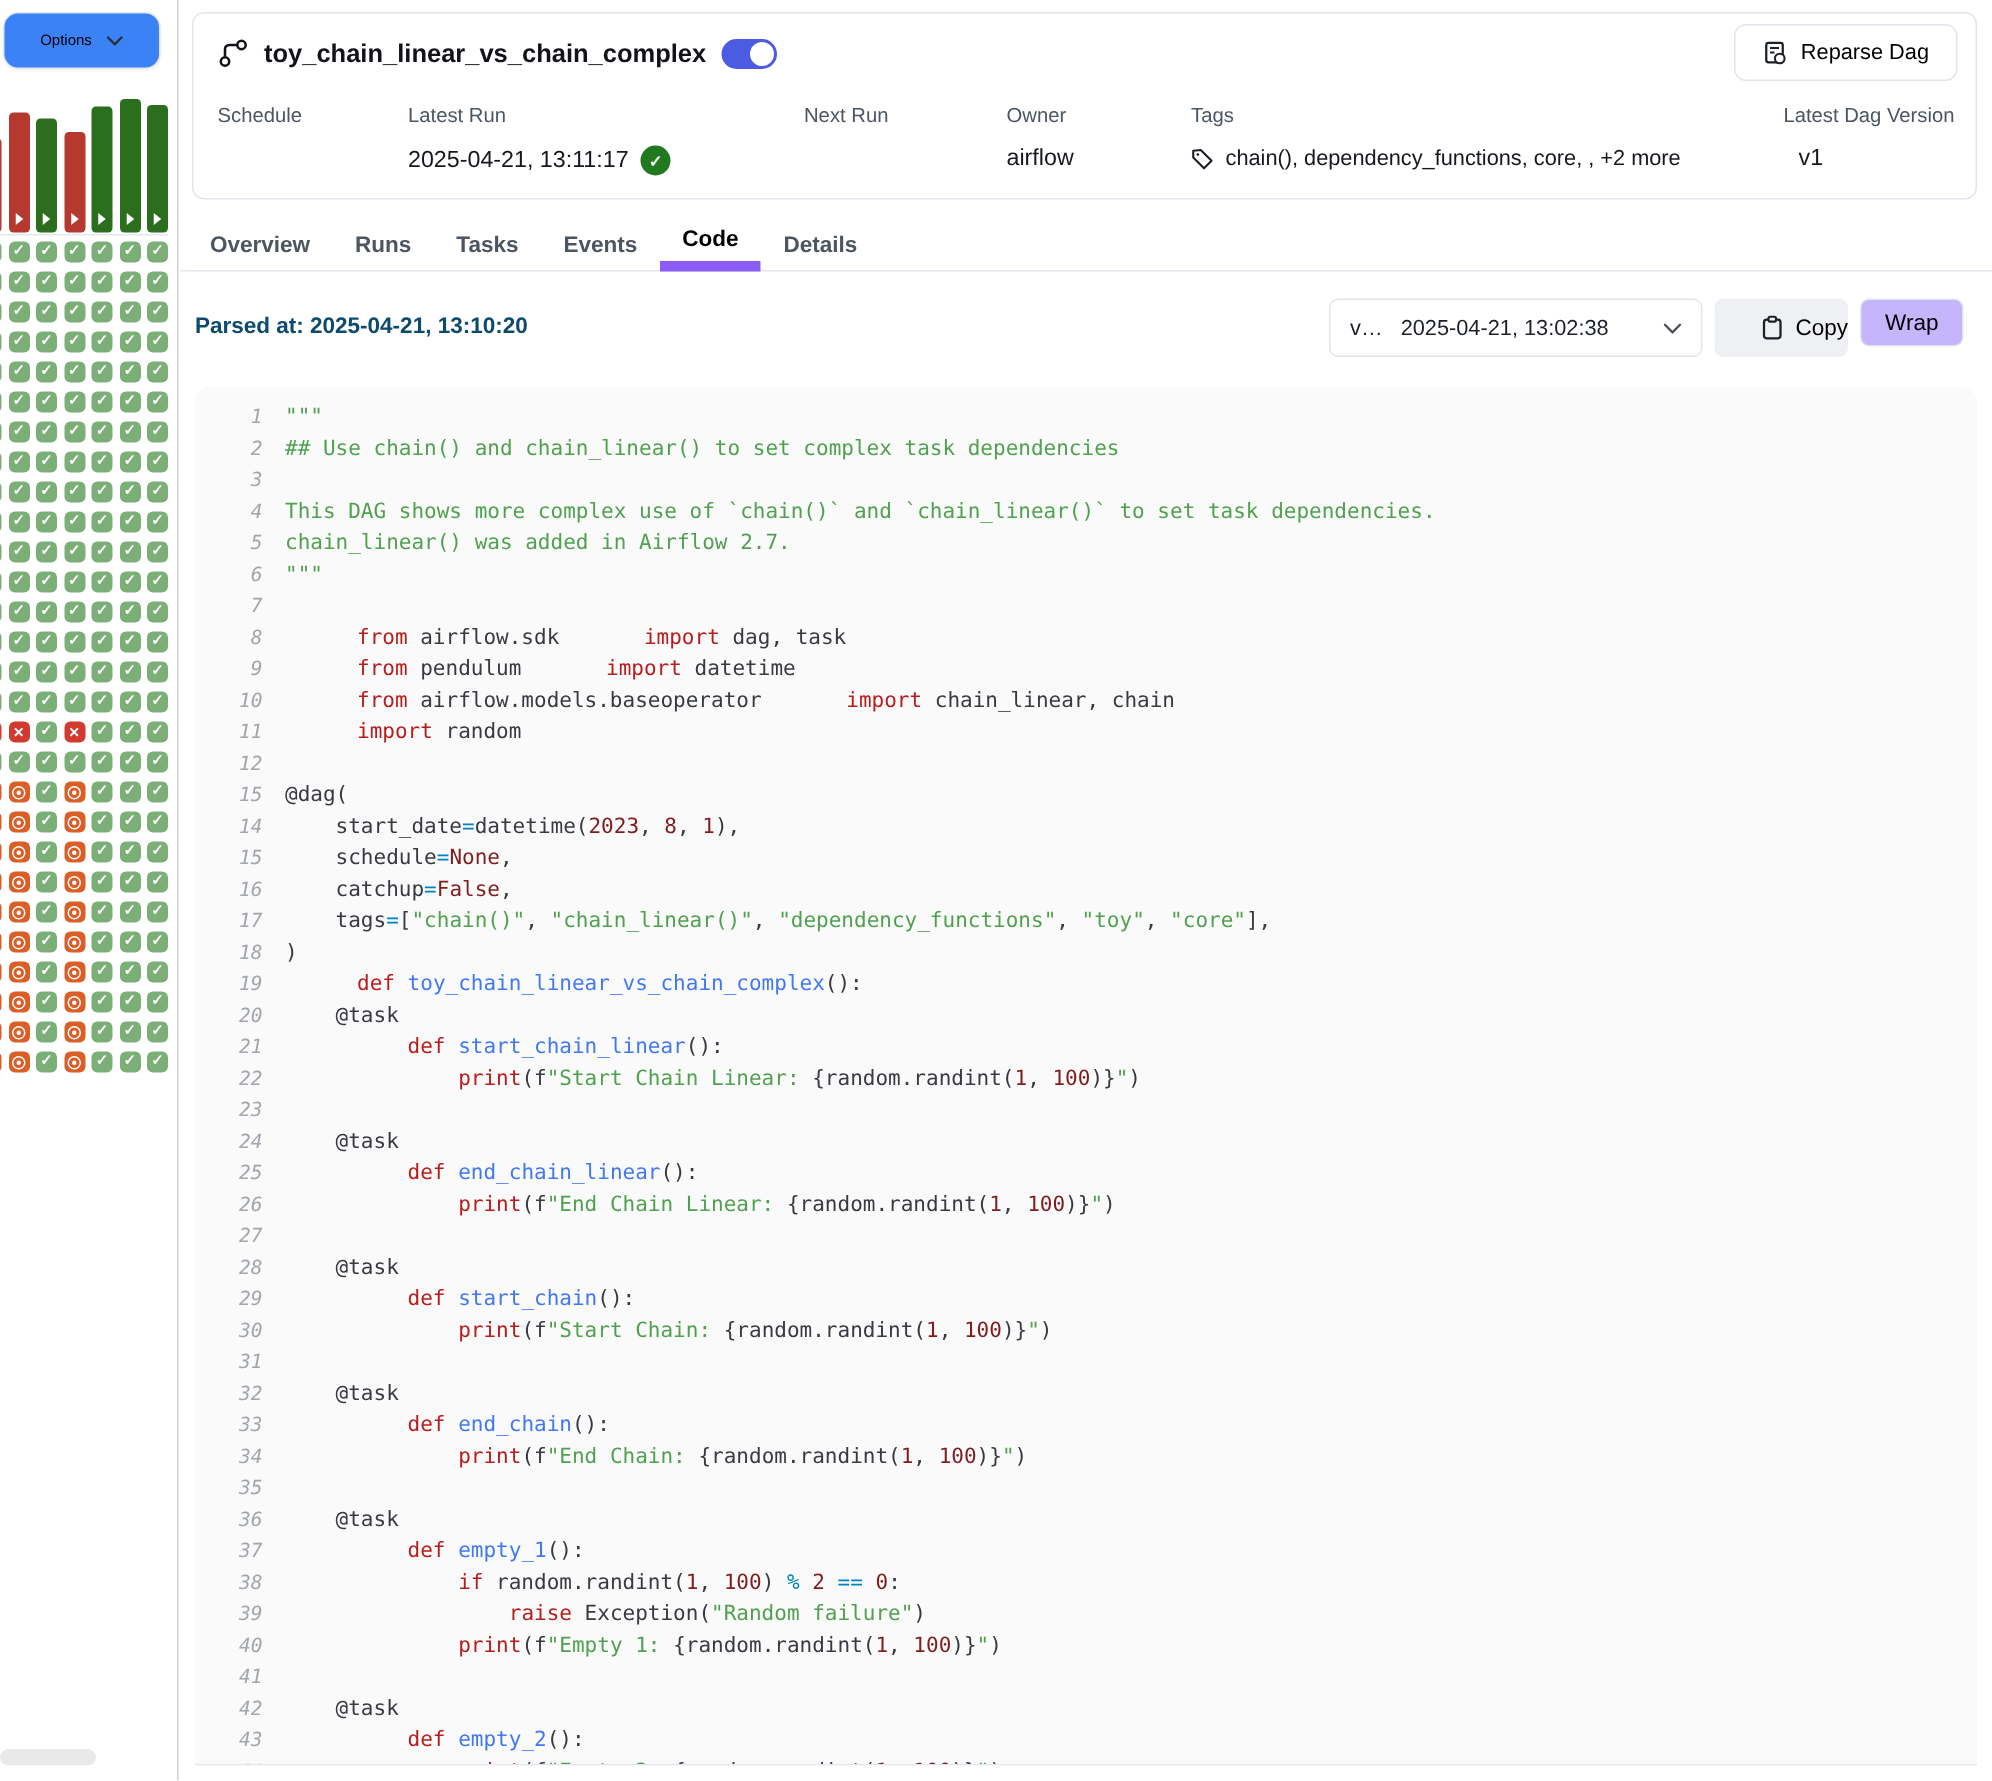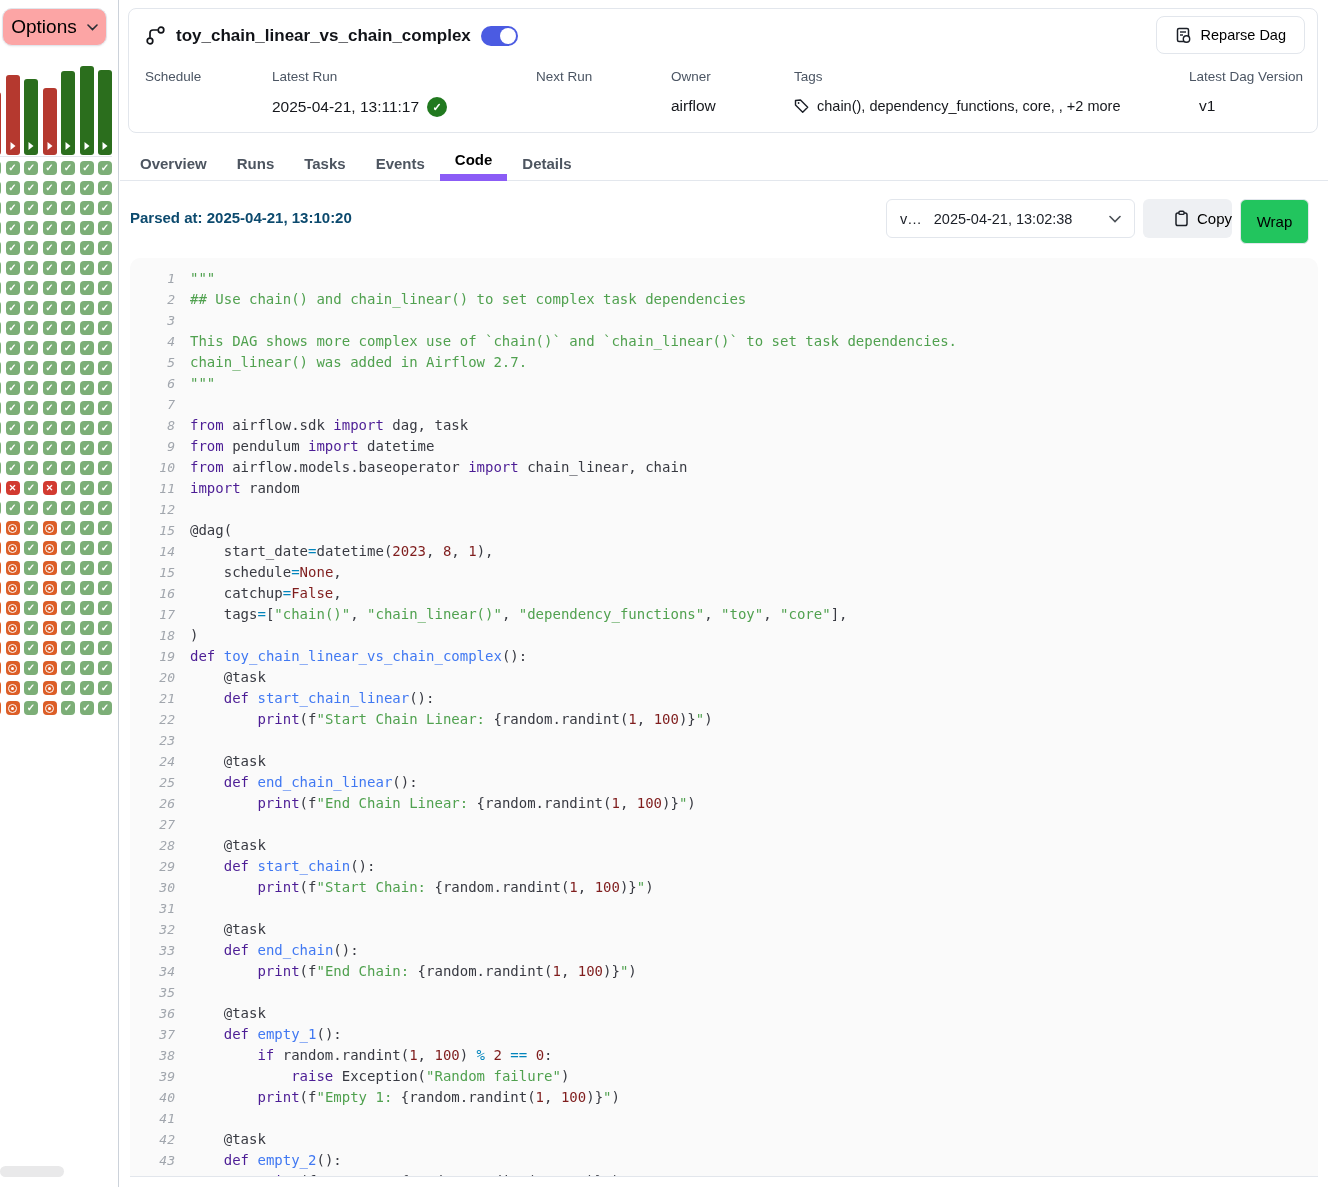--- a/index.html
+++ b/index.html
@@ -2,23 +2,23 @@
 <html><head>
 <meta charset="utf-8">
 <style>
   * { margin:0; padding:0; box-sizing:border-box; }
   body { width:1328px; height:1187px; position:relative; background:#fff;
          font-family:"Liberation Sans",sans-serif; color:#1b1f27; overflow:hidden; }
 
   
   .sidebar { position:absolute; left:0; top:0; width:119px; height:1187px;
              border-right:1px solid #ccd2da; overflow:hidden; }
-  .options-btn { position:absolute; left:2px; top:8px; width:105px; height:38px; background:#fca5a5;
+  .options-btn { position:absolute; left:2px; top:8px; width:105px; height:38px; background:#3b82f6;
                  border:1px solid #e2e6ec; border-radius:10px; display:flex; align-items:center;
-                 justify-content:center; gap:10px; font-size:19px; font-weight:500; cursor:pointer;
+                 justify-content:center; gap:10px; font-size:10px; font-weight:500; cursor:pointer;
                  box-shadow:0 1px 2px rgba(0,0,0,.05); }
   .bars { position:absolute; left:-13px; top:60px; height:95px; display:flex; align-items:flex-end; gap:4.5px; }
   .bar { width:14px; border-radius:3px; position:relative; }
   .bar.failed { background:#b5392f; }
   .bar.success { background:#2b6e1d; }
   .bar .play { position:absolute; bottom:5px; left:50%; transform:translateX(-50%); width:0; height:0;
                border-left:5px solid #fff; border-top:4px solid transparent; border-bottom:4px solid transparent; }
   .sidebar-sep { position:absolute; top:156px; left:0; width:112px; height:1px; background:#e4e7ec; }
   .ti-grid { position:absolute; left:-13px; top:161px; display:grid;
              grid-template-columns:repeat(7,14px); column-gap:4.5px; row-gap:6px; }
@@ -61,31 +61,31 @@
   .tab.active { color:#000000; font-weight:700; border-bottom:7px solid #8b5cf6; }
 
   .parsed-at { position:absolute; left:10px; top:209px; font-size:15px; font-weight:700; color:#0c4a6e; }
   .version-select { position:absolute; left:766px; top:199px; width:249px; height:39px; background:#fff;
                     border:1px solid #e2e6ec; border-radius:6px; display:flex; align-items:center;
                     padding:0 13px; gap:12px; font-size:14.5px; cursor:pointer; }
   .version-select .chev { margin-left:auto; display:flex; }
   .copy-btn { position:absolute; left:1023px; top:199px; width:89px; height:39px; background:#eef0f3;
               border:none; border-radius:6px; display:flex; align-items:center; justify-content:flex-end;
               gap:8px; font-size:15px; font-weight:500; cursor:pointer; }
-  .wrap-btn { position:absolute; left:1120px; top:199px; width:69px; height:45px; background:#22c55e;
+  .wrap-btn { position:absolute; left:1120px; top:199px; width:69px; height:32px; background:#c4b5fd;
               border:1px solid #e2e6ec; border-radius:6px; display:flex; align-items:center;
               justify-content:center; font-size:15px; font-weight:500; cursor:pointer; }
 
   .code-panel { position:absolute; left:10px; top:258px; width:1188px; height:919px; background:#fafafa;
                 border-radius:10px 10px 0 0; border-bottom:1px solid #e2e6ec; overflow:hidden; padding-top:10px; }
   .code-line { display:flex; height:21px; line-height:21px;
                font-family:"DejaVu Sans Mono",monospace; font-size:14px; }
   .ln { width:45px; text-align:right; color:#a1a6ad; font-style:italic; font-size:13px; flex:none; }
   .lc { margin-left:15px; white-space:pre; color:#383a42; }
-  .tk-k{color:#4c1d95;} .tk-f{color:#4078f2;} .tk-s{color:#50a14f;} .tk-d{color:#50a14f;}
+  .tk-k{color:#b91c1c;margin-left:48px;} .tk-f{color:#4078f2;} .tk-s{color:#50a14f;} .tk-d{color:#50a14f;}
   .tk-n{color:#7f1d1d;} .tk-o{color:#0184bc;} .tk-p{color:#383a42;}
 </style>
 </head>
 <body>
 
 <div class="sidebar">
   <button class="options-btn">
     <span>Options</span>
     <svg width="11" height="7" viewBox="0 0 11 7">
       <polyline points="1,1 5.5,5.5 10,1" fill="none" stroke="#2a2e35" stroke-width="1.6" stroke-linecap="round"></polyline>

